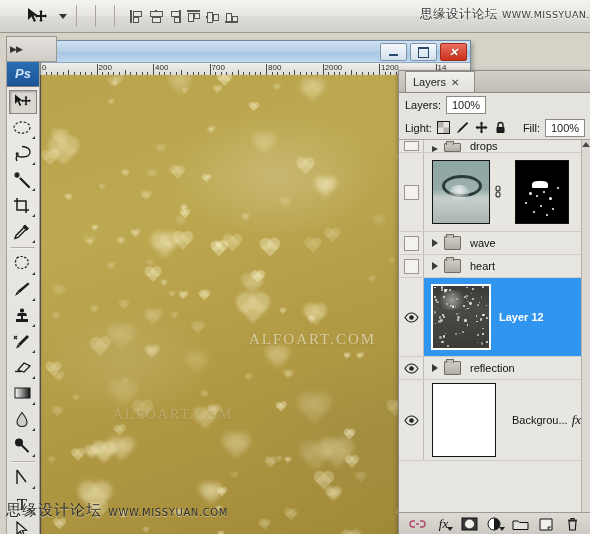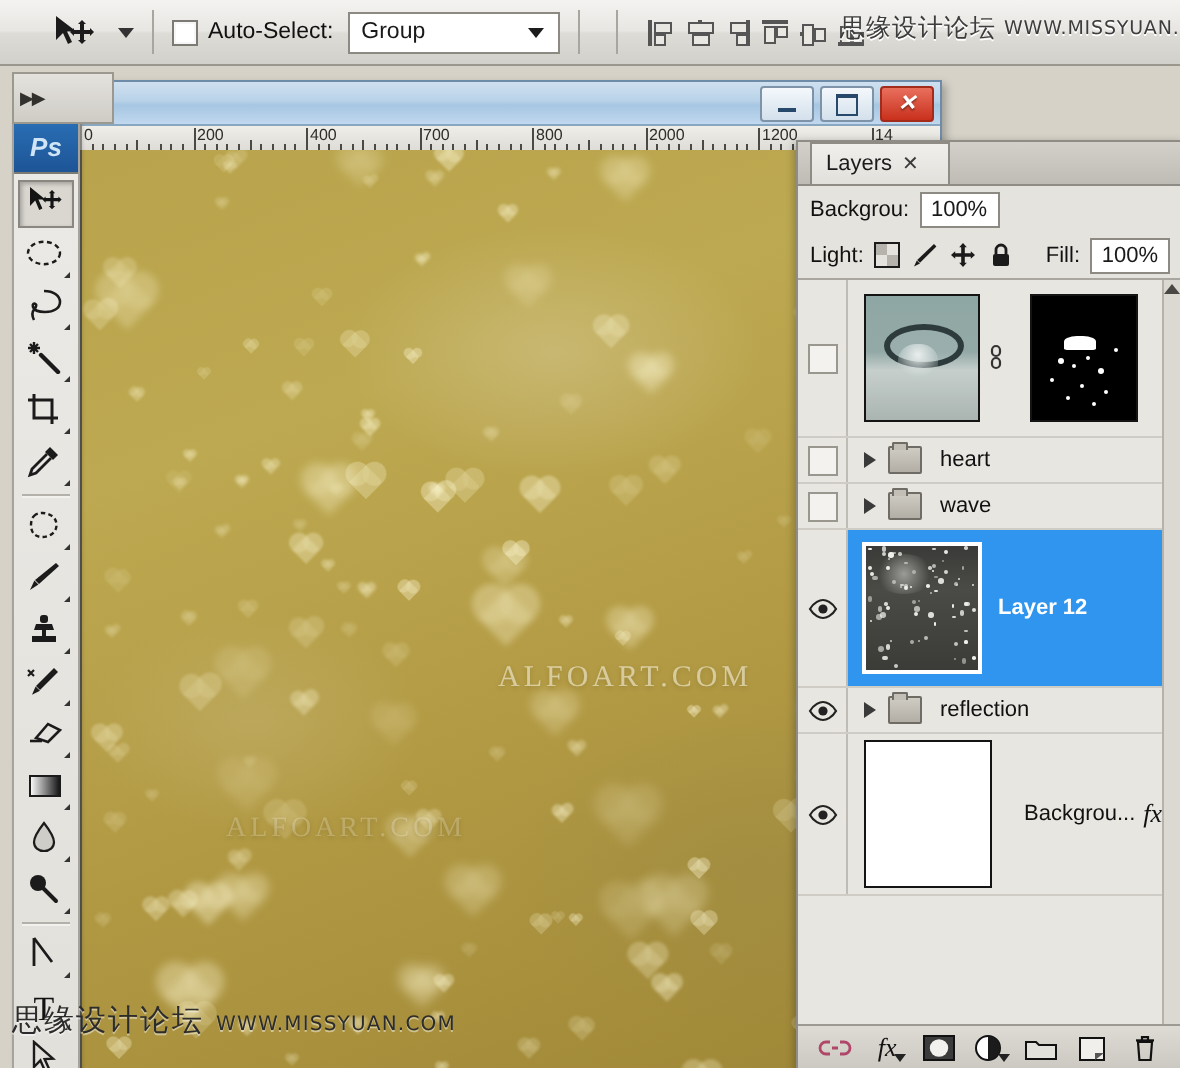--- a/index.html
+++ b/index.html
@@ -286,28 +286,20 @@
       <span class="arrow-move">
         <svg width="22" height="18" viewBox="0 0 22 18">
           <path d="M2,1 L2,13 L5.5,9.5 L8,15 L10,14 L7.5,8.8 L12,8.6 Z" fill="#1b1b1b"></path>
           <path d="M15,3 L17,5 L16,5 L16,8 L19,8 L19,7 L21,9 L19,11 L19,10 L16,10 L16,13 L17,13 L15,15 L13,13 L14,13 L14,10 L11,10 L11,11 L9,9 L11,7 L11,8 L14,8 L14,5 L13,5 Z" fill="#1b1b1b"></path>
         </svg>
       </span>
     </div>
     <div class="tri-down"></div>
     <div class="ob-sep"></div>
 
-    <div class="ob-item">
-      <span class="chk"></span>
-      <span class="ob-label">Auto-Select:</span>
-      <span class="ob-select">
-        <span>Group</span>
-        <span class="sel-arrow"></span>
-      </span>
-    </div>
 
     <div class="ob-sep"></div>
 
 
     <div class="ob-sep"></div>
 
     <div class="align-group">
       <span class="align-btn">
         <i class="ab-bar" style="left:1px;top:1px;width:2px;height:13px;"></i>
         <i class="ab-box" style="left:4px;top:2px;width:7px;height:4px;"></i>
@@ -798,21 +790,21 @@
   <div class="layers-panel">
 
     <div class="lp-tabrow">
       <div class="lp-tab">
         <span>Layers</span>
         <span class="tab-x">✕</span>
       </div>
     </div>
 
     <div class="lp-row">
-      <span class="lbl">Backgrou:</span>
+      <span class="lbl">Layers:</span>
       <span class="numfield">100%</span>
     </div>
 
     <div class="lp-row">
       <span class="lbl">Light:</span>
       <span class="lock-icons">
         <span class="lk">
           <svg width="13" height="13" viewBox="0 0 13 13">
               <rect x="0.5" y="0.5" width="12" height="12" fill="none" stroke="#1b1b1b"></rect>
               <rect x="1" y="1" width="5.5" height="5.5" fill="#b6b3ad"></rect>
@@ -836,20 +828,28 @@
               <rect x="2.5" y="6" width="8" height="6" rx="1" fill="#1b1b1b"></rect>
             </svg>
         </span>
       </span>
       <span class="lbl" style="margin-left:auto;">Fill:</span>
       <span class="numfield">100%</span>
     </div>
 
     <div class="lp-list">
 
+      <div class="partial-row-top">
+        <span class="eye-cell" style="height:12px;">
+          <i class="eyebox" style="height:8px;"></i>
+        </span>
+        <i class="tri-right" style="border-top-width:3px;border-bottom-width:3px;"></i>
+        <i class="folder-ico" style="height:7px;"></i>
+        <span class="layer-name">drops</span>
+      </div>
 
       <div class="layer-row tall">
         <span class="eye-cell">
             <i class="eyebox"></i>
           </span>
         <span class="thumb thumb-drop">
           <i class="ring"></i>
             <i class="splash"></i>
         </span>
         <span class="link-ico">
@@ -873,30 +873,30 @@
         </span>
       </div>
 
 
       <div class="layer-row">
         <span class="eye-cell">
             <i class="eyebox"></i>
           </span>
         <i class="tri-right"></i>
         <i class="folder-ico"></i>
-        <span class="layer-name">heart</span>
+        <span class="layer-name">wave</span>
       </div>
 
       <div class="layer-row">
         <span class="eye-cell">
             <i class="eyebox"></i>
           </span>
         <i class="tri-right"></i>
         <i class="folder-ico"></i>
-        <span class="layer-name">wave</span>
+        <span class="layer-name">heart</span>
       </div>
 
       <div class="layer-row tall selected">
         <span class="eye-cell">
           <svg width="15" height="11" viewBox="0 0 15 11">
               <path d="M1,5.5 C3,2 6,1 7.5,1 C9,1 12,2 14,5.5 C12,9 9,10 7.5,10 C6,10 3,9 1,5.5 Z" fill="none" stroke="#222" stroke-width="1.1"></path>
               <circle cx="7.5" cy="5.5" r="2.3" fill="#222"></circle>
             </svg>
         </span>
         <span class="thumb thumb-dark sel-outline" id="sel-thumb">

